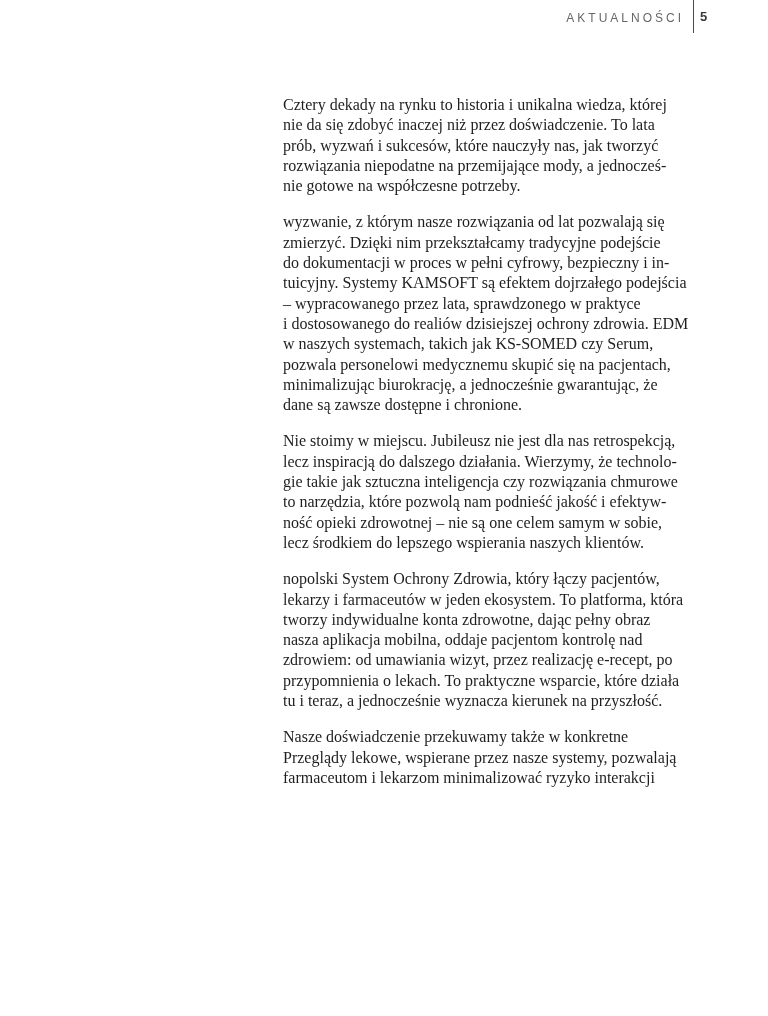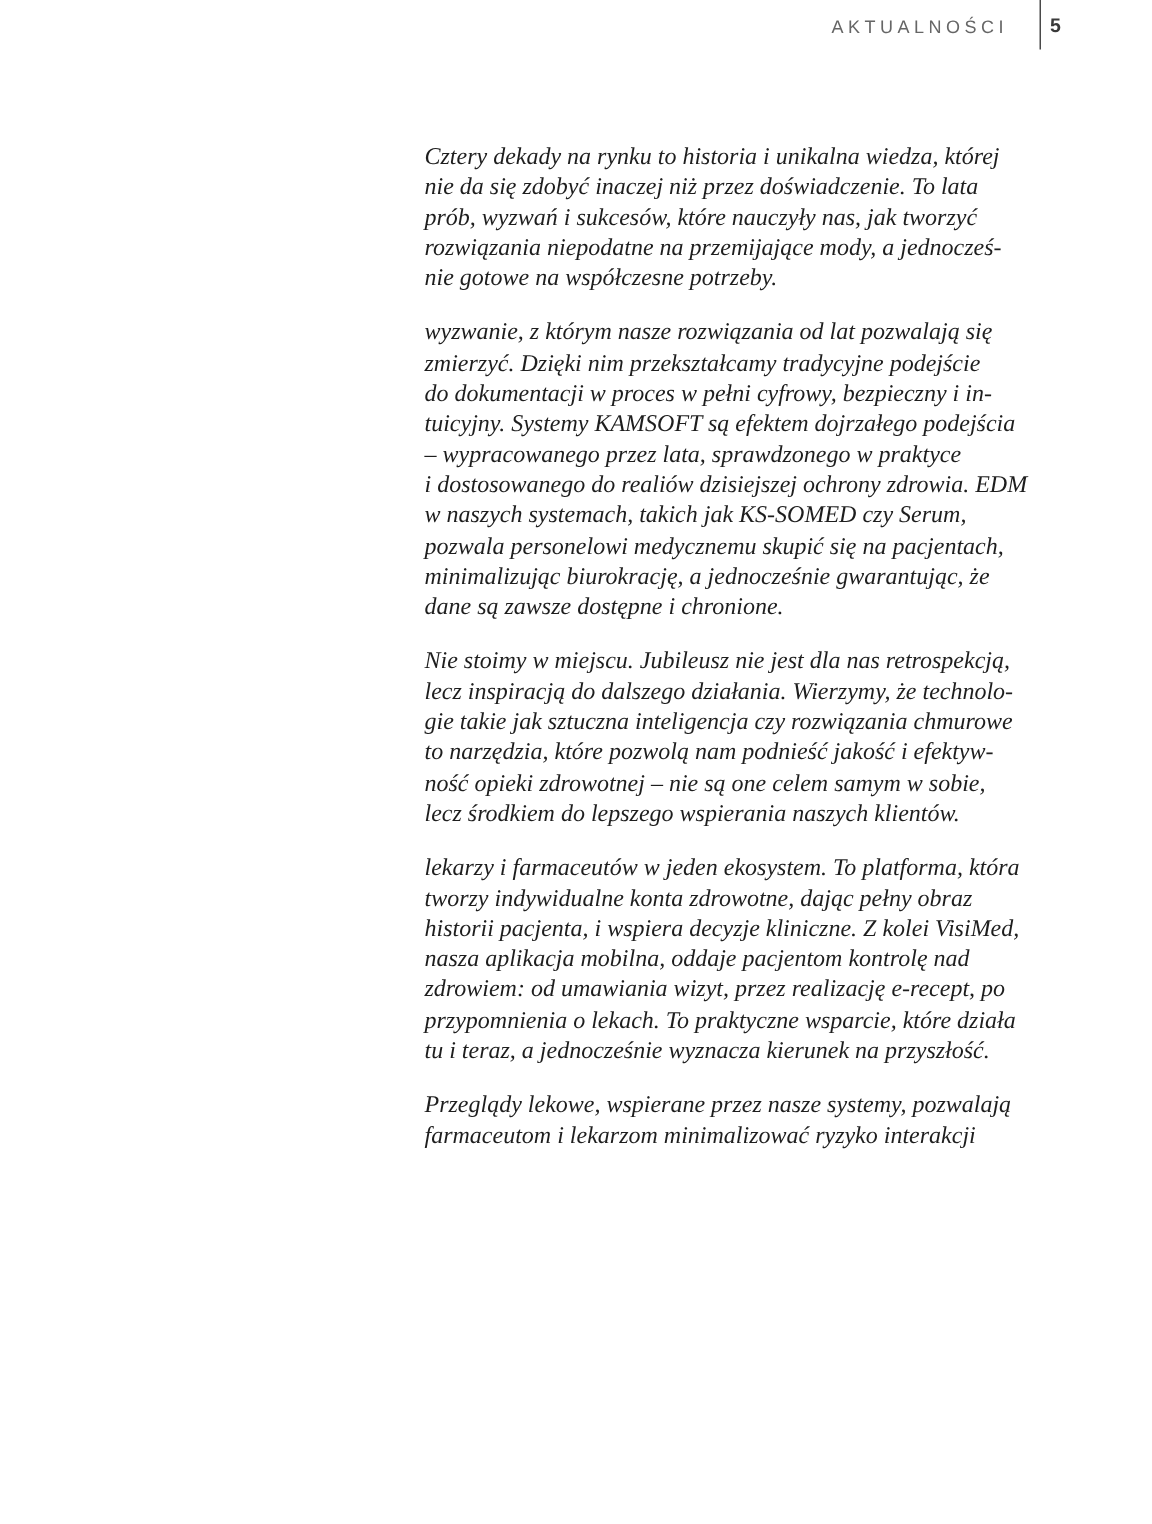--- a/index.html
+++ b/index.html
@@ -16,21 +16,21 @@
   }
   
   .page-header {
     position: absolute;
     top: 0; left: 0; right: 0;
     height: 40px;
   }
   .section-label {
     position: absolute;
     top: 11px;
-    right: 96px;
+    right: 84px;
     font-family: "Liberation Sans", sans-serif;
     font-size: 12px;
     font-weight: 400;
     letter-spacing: 3px;
     color: var(--header-text, #666666);
     white-space: nowrap;
   }
   .header-divider {
     position: absolute;
     top: 0;
@@ -58,21 +58,20 @@
     font-size: 16px;
     line-height: 20.3px;
   }
   .article p.para {
     margin: 0 0 16px 0;
     padding: 0;
   }
   .article .line {
     display: block;
     white-space: pre;
-    font-style: italic;
   }
 </style>
 </head>
 <body style="background: rgb(255, 255, 255);">
 
 <div class="page-header">
   <span class="section-label">AKTUALNOŚCI</span>
   <span class="header-divider"></span>
   <span class="page-number">5</span>
 </div>
@@ -99,25 +98,26 @@
     </p>
     <p class="para">
       <span class="line">Nie stoimy w miejscu. Jubileusz nie jest dla nas retrospekcją,</span>
       <span class="line">lecz inspiracją do dalszego działania. Wierzymy, że technolo-</span>
       <span class="line">gie takie jak sztuczna inteligencja czy rozwiązania chmurowe</span>
       <span class="line">to narzędzia, które pozwolą nam podnieść jakość i efektyw-</span>
       <span class="line">ność opieki zdrowotnej – nie są one celem samym w sobie,</span>
       <span class="line">lecz środkiem do lepszego wspierania naszych klientów.</span>
     </p>
     <p class="para">
+      <span class="line">nopolski System Ochrony Zdrowia, który łączy pacjentów,</span>
       <span class="line">lekarzy i farmaceutów w jeden ekosystem. To platforma, która</span>
       <span class="line">tworzy indywidualne konta zdrowotne, dając pełny obraz</span>
-      <span class="line">historii pacjenta, i wspiera decyzje kliniczne. Z kolei VisiMed,</span>
       <span class="line">nasza aplikacja mobilna, oddaje pacjentom kontrolę nad</span>
       <span class="line">zdrowiem: od umawiania wizyt, przez realizację e-recept, po</span>
       <span class="line">przypomnienia o lekach. To praktyczne wsparcie, które działa</span>
       <span class="line">tu i teraz, a jednocześnie wyznacza kierunek na przyszłość.</span>
     </p>
     <p class="para">
+      <span class="line">Nasze doświadczenie przekuwamy także w konkretne</span>
       <span class="line">Przeglądy lekowe, wspierane przez nasze systemy, pozwalają</span>
       <span class="line">farmaceutom i lekarzom minimalizować ryzyko interakcji</span>
     </p>
   </div>
 
 </body></html>

